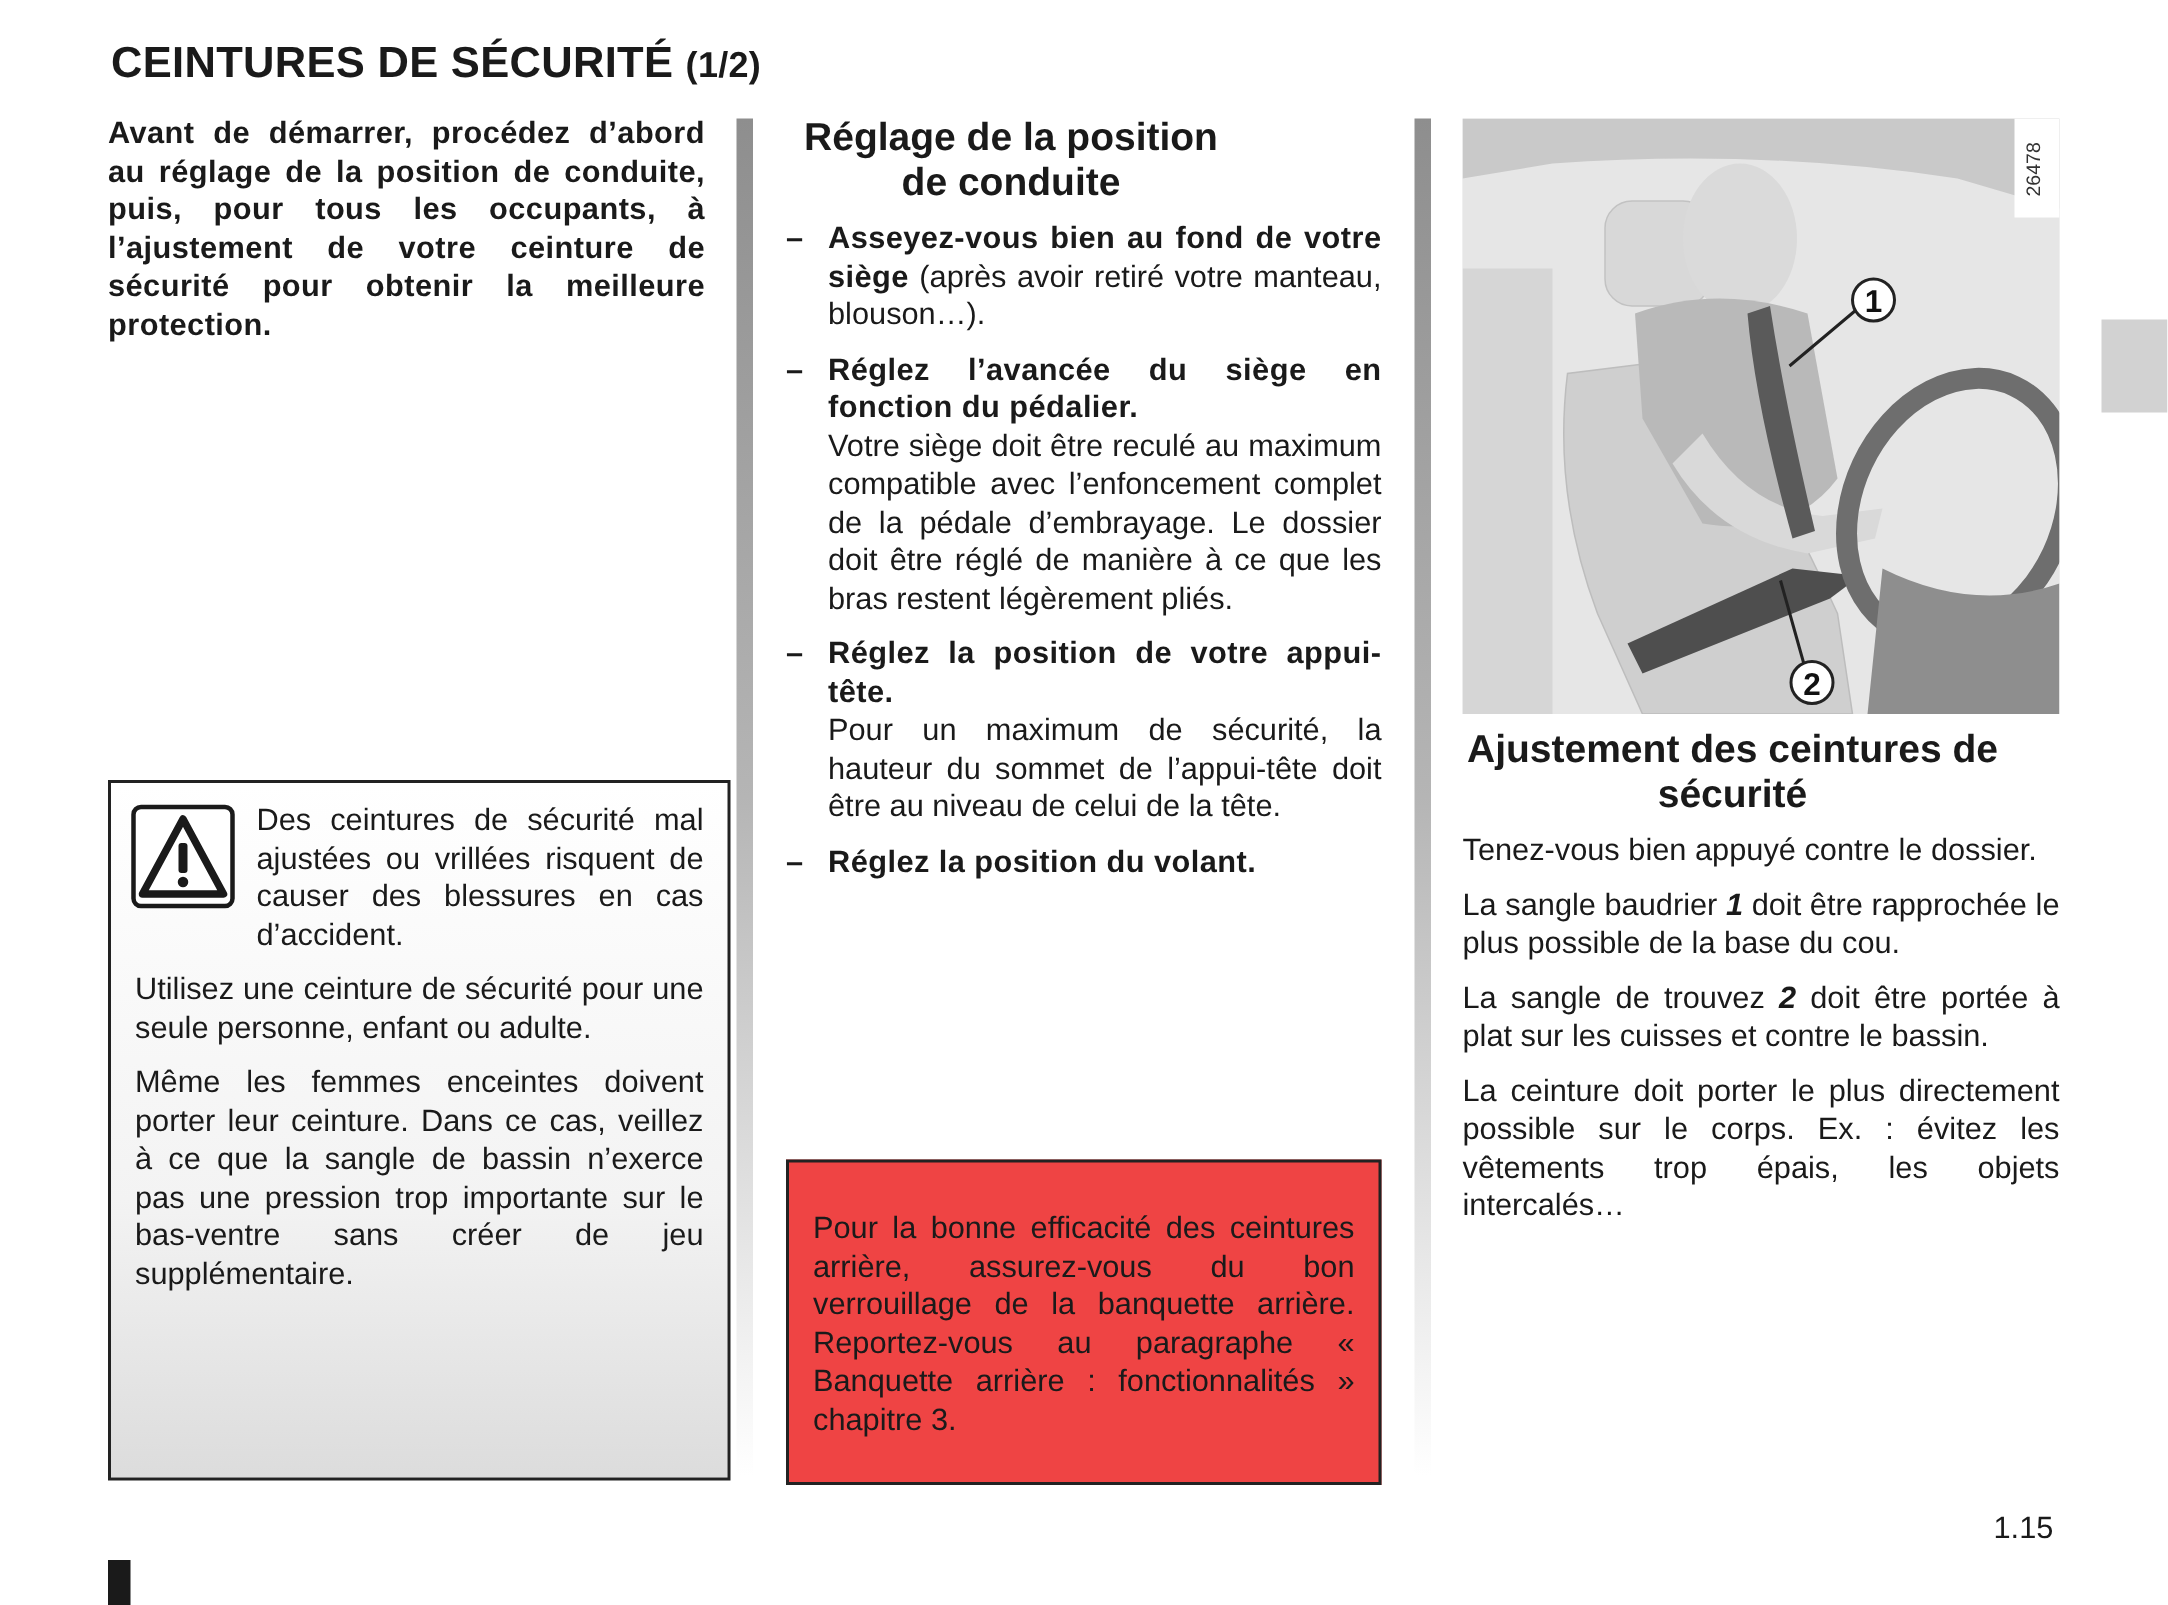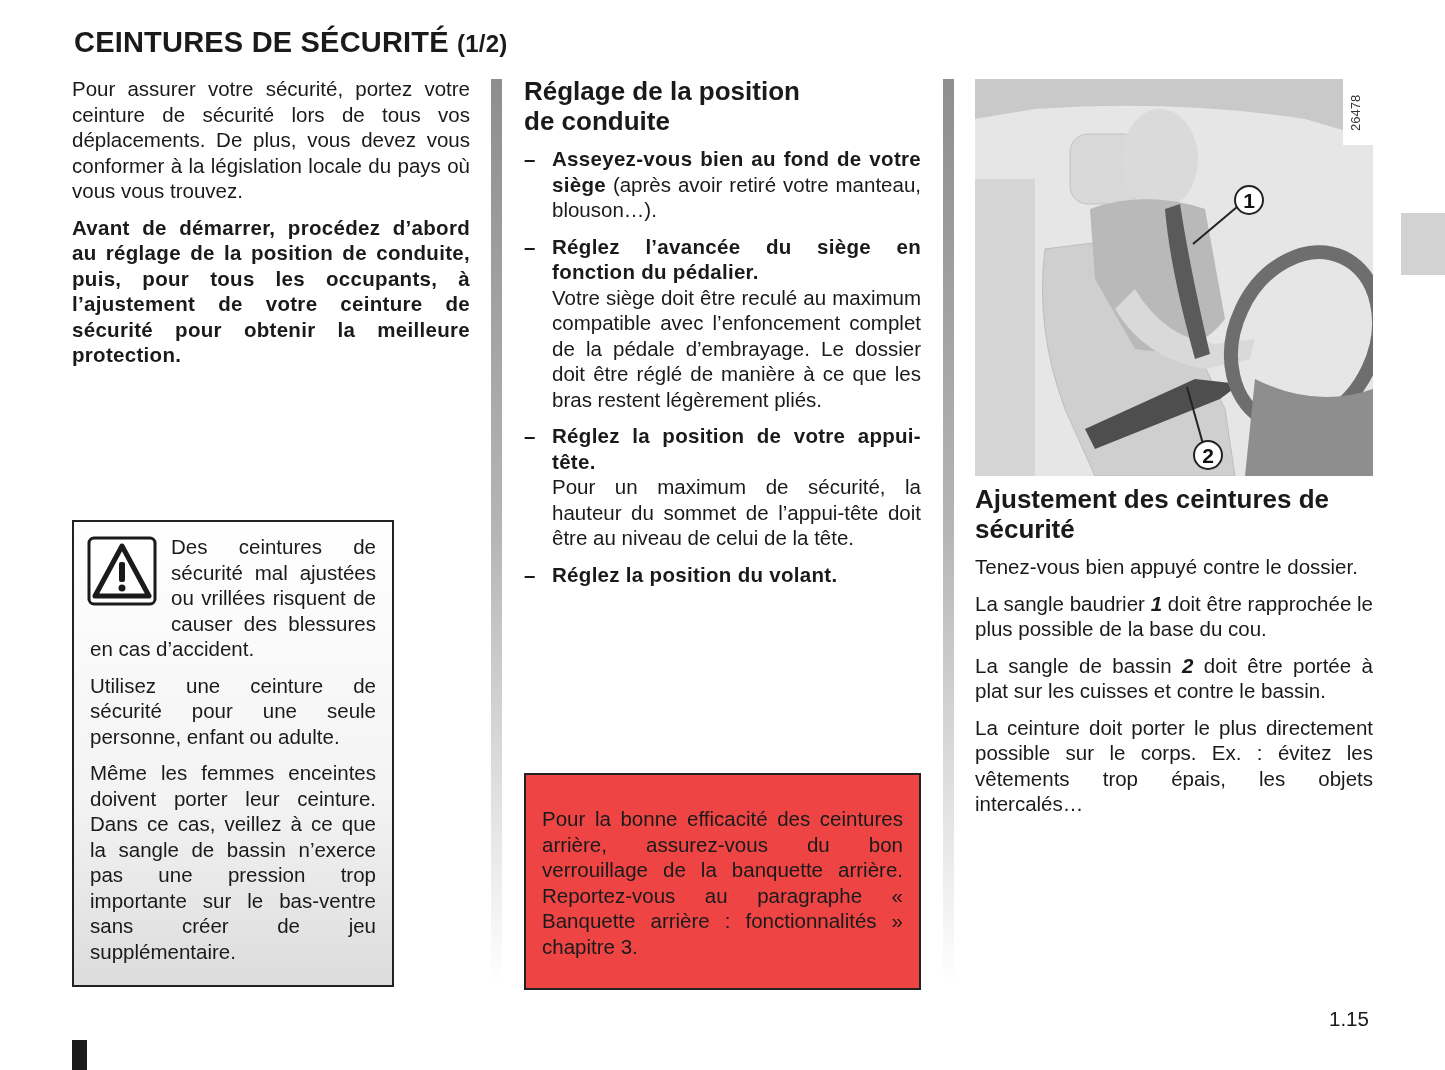--- a/index.html
+++ b/index.html
@@ -10,33 +10,33 @@
   .title .sub { font-size:24px; }
 
   .col { position:absolute; font-size:20.5px; line-height:25.5px; }
   .col p { margin:0 0 11px 0; text-align:justify; text-align-last:left; }
   .col .bold { font-weight:bold; letter-spacing:0.3px; }
 
   #col1 { left:72px; top:76px; width:398px; }
   #col2 { left:524px; top:76px; width:397px; }
   #col3 { left:975px; top:484px; width:398px; }
 
-  .h2 { font-size:26px; font-weight:bold; line-height:30px; margin:0 0 10px 0; }
+  .h2 { font-size:26px; font-weight:bold; line-height:30px; margin:0 0 10px 0;text-align:center; }
 
   .bar { position:absolute; width:11px; background:linear-gradient(#8e8e8e, #b5b5b5 50%, #ffffff); }
   #bar1 { left:491px; top:79px; height:905px; }
   #bar2 { left:943px; top:79px; height:905px; }
 
   .dash-item { display:flex; margin:0 0 11px 0; }
   .dash-item .dash { width:28px; flex:none; font-weight:bold; }
   .dash-item .body { flex:1; text-align:justify; text-align-last:left; }
   .dash-item .lead { font-weight:bold; letter-spacing:0.3px; }
   .dash-item .detail { display:block; }
 
-  .warnbox { position:absolute; left:72px; top:520px; width:322px; height:467px; border:2px solid #222;
+  .warnbox { position:absolute; left:72px; top:520px; width:415px; height:467px; border:2px solid #222;
              background:linear-gradient(#ffffff 0%, #f3f3f3 60%, #dcdcdc 100%); box-sizing:border-box;
              padding:12px 16px 0 16px; font-size:20.5px; line-height:25.5px; }
   .warnbox p { margin:0 0 11px 0; text-align:justify; text-align-last:left; }
   .warn-icon { float:left; width:70px; height:70px; margin:2px 14px 6px -3px; }
 
   .notebox { position:absolute; left:524px; top:773px; width:397px; height:217px; border:2px solid #222;
              box-sizing:border-box; padding:31px 16px 0 16px; font-size:20.5px; line-height:25.5px; background:#ef4444; }
   .notebox p { margin:0; text-align:justify; text-align-last:left; }
 
   .figure { position:absolute; left:975px; top:79px; width:398px; height:397px; background:#e4e4e4; overflow:hidden; }
@@ -48,21 +48,20 @@
   .tab { position:absolute; left:1401px; top:213px; width:44px; height:62px; background:#d2d2d2; }
   .page-num { position:absolute; left:1329px; top:1007px; font-size:20.5px; }
   .corner-mark { position:absolute; left:72px; top:1040px; width:15px; height:30px; background:#1a1a1a; }
 </style>
 </head>
 <body>
 
 <h1 class="title"><span>CEINTURES DE SÉCURITÉ</span> <span class="sub">(1/2)</span></h1>
 
 <div id="col1" class="col">
-  <p>Pour assurer votre sécurité, portez votre ceinture de sécurité lors de tous vos déplacements. De plus, vous devez vous conformer à la législation locale du pays où vous vous trouvez.</p>
   <p class="bold">Avant de démarrer, procédez d’abord au réglage de la position de conduite, puis, pour tous les occupants, à l’ajustement de votre ceinture de sécurité pour obtenir la meilleure protection.</p>
 </div>
 
 <div class="warnbox">
   <svg class="warn-icon" viewBox="0 0 70 70">
     <rect x="2" y="2" width="66" height="66" rx="5" fill="#fff" stroke="#1a1a1a" stroke-width="3"></rect>
     <polygon points="35,10 62,60 8,60" fill="none" stroke="#1a1a1a" stroke-width="5" stroke-linejoin="round"></polygon>
     <rect x="32" y="26" width="6" height="20" rx="2" fill="#1a1a1a"></rect>
     <circle cx="35" cy="52" r="3.5" fill="#1a1a1a"></circle>
   </svg>
@@ -126,19 +125,19 @@
   </svg>
   <div class="fig-id">
       <span>26478</span>
     </div>
 </div>
 
 <div id="col3" class="col">
   <div class="h2" style="width:360px">Ajustement des ceintures de sécurité</div>
   <p>Tenez-vous bien appuyé contre le dossier.</p>
   <p><span>La sangle baudrier </span><b><i>1</i></b><span> doit être rapprochée le plus possible de la base du cou.</span></p>
-  <p><span>La sangle de bassin </span><b><i>2</i></b><span> doit être portée à plat sur les cuisses et contre le bassin.</span></p>
+  <p><span>La sangle de trouvez </span><b><i>2</i></b><span> doit être portée à plat sur les cuisses et contre le bassin.</span></p>
   <p>La ceinture doit porter le plus directement possible sur le corps. Ex. : évitez les vêtements trop épais, les objets intercalés…</p>
 </div>
 
 <div class="tab"></div>
 <div class="page-num">1.15</div>
 <div class="corner-mark"></div>
 
 </body></html>

